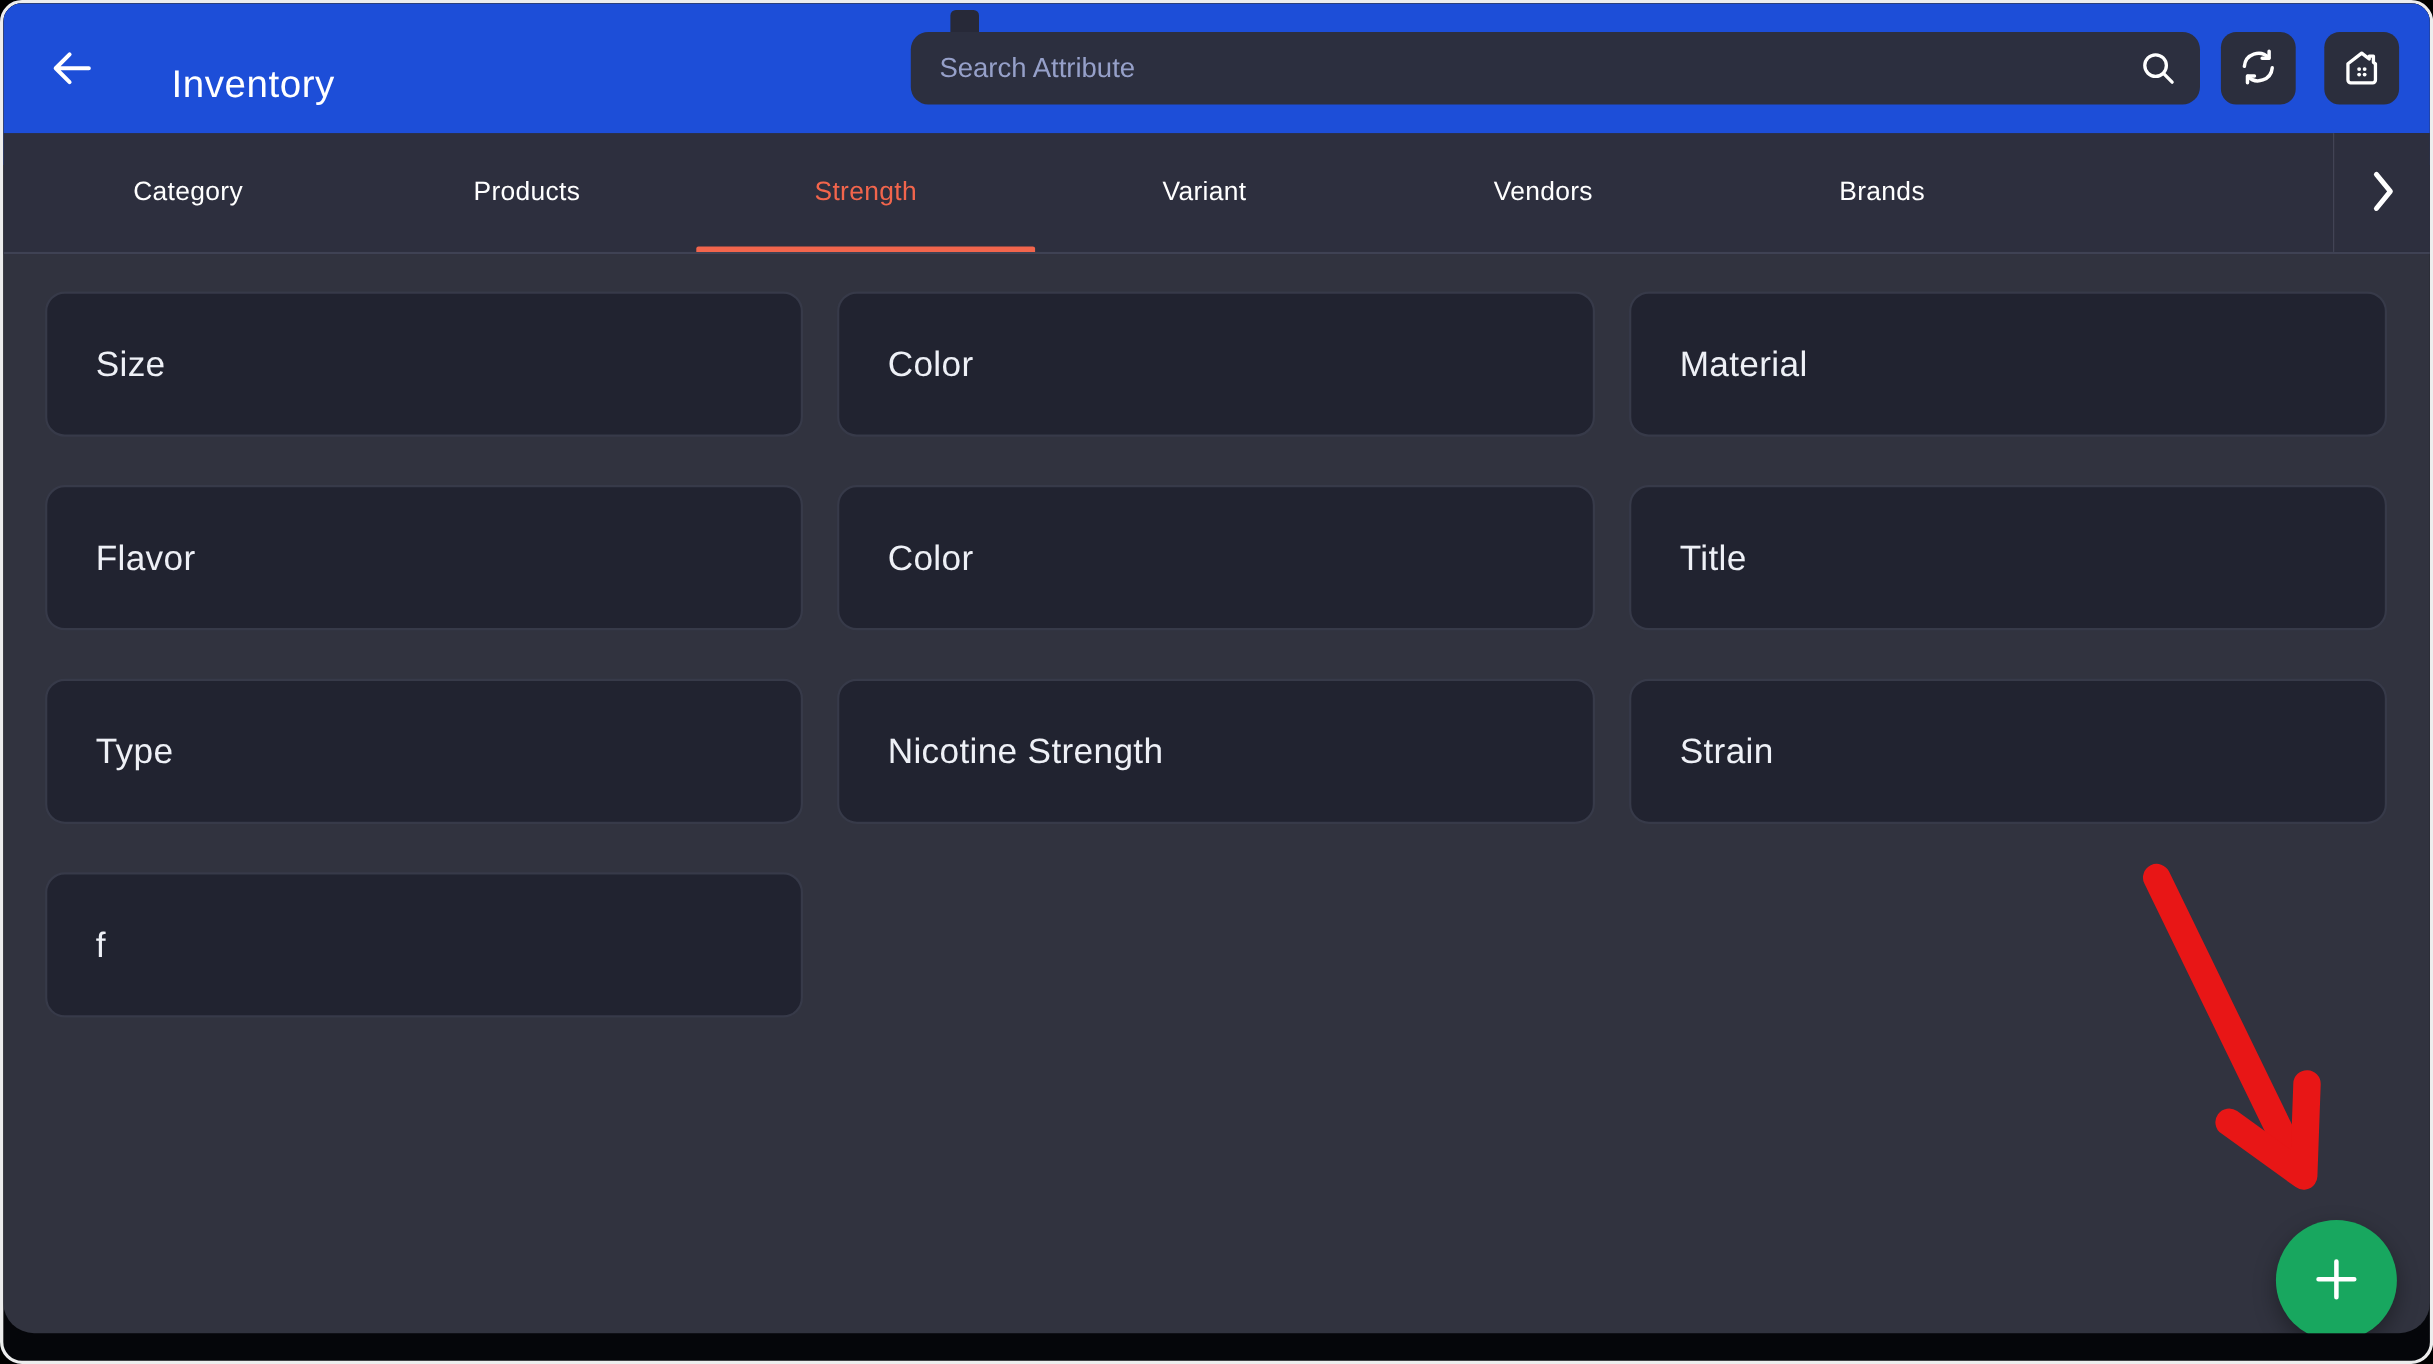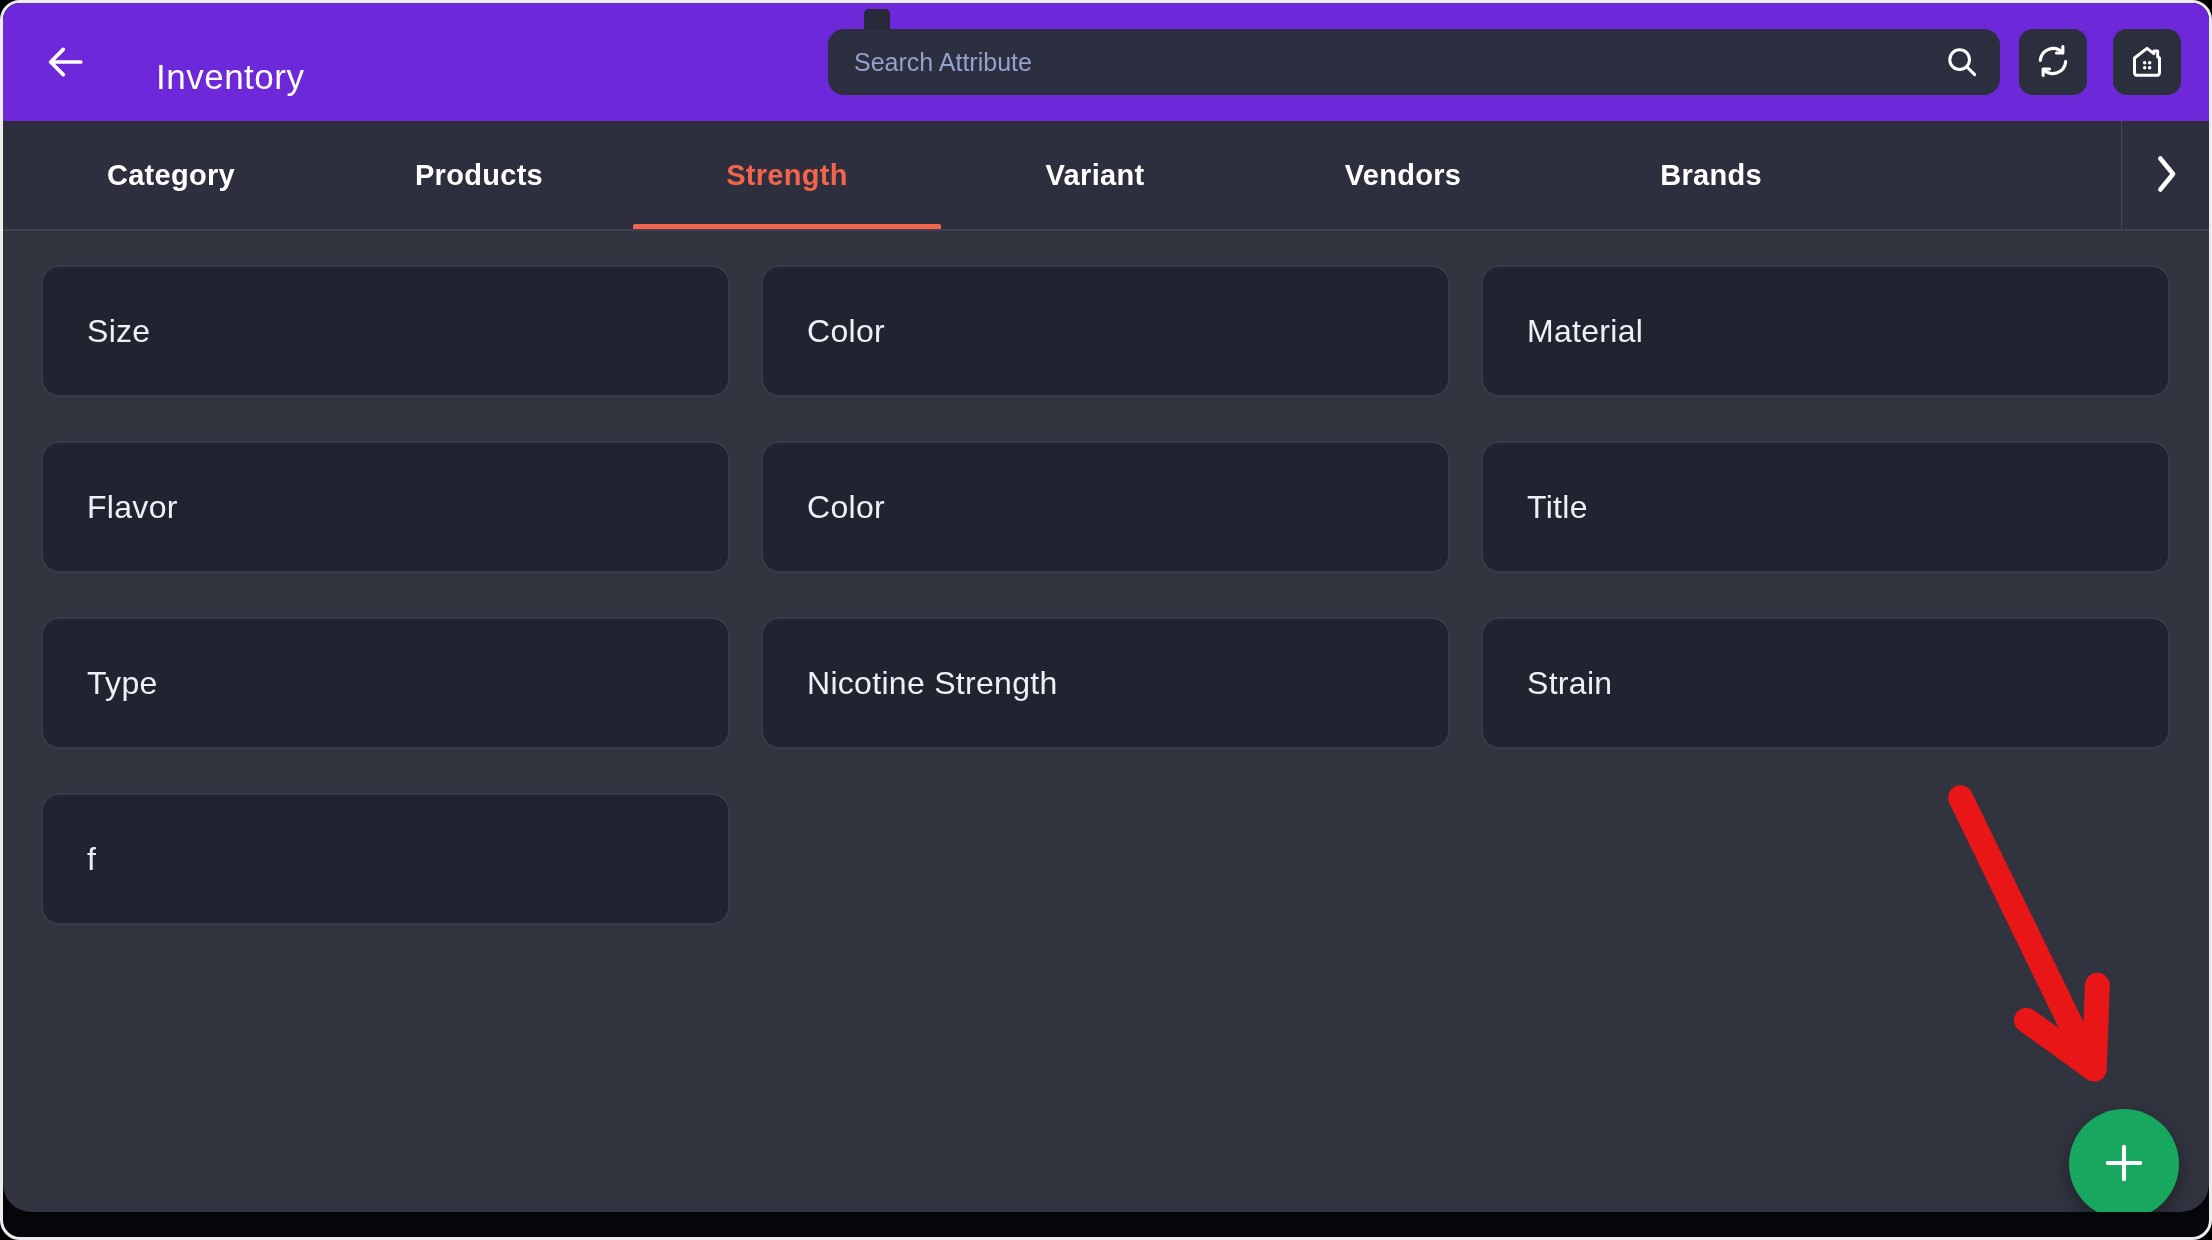--- a/index.html
+++ b/index.html
@@ -14,21 +14,21 @@
     overflow:hidden; background:#05060a;
   }
   .app {
     position:absolute; left:0; right:0; top:0; height:1209px;
     background:#31333f; border-radius:0 0 28px 28px; overflow:hidden;
   }
 
   
   .topbar {
     position:absolute; left:0; right:0; top:0; height:147px;
-    background:#6d28d9;
+    background:#1d4ed8;
     padding-left:44px;
   }
   .notch {
     position:absolute; left:861px; top:6px; width:26px; height:30px;
     background:#272938; border-radius:5px;
   }
   .back-btn {
     position:absolute; left:26px; top:24px; width:72px; height:72px;
     background:transparent; border:none; cursor:pointer;
     display:flex; align-items:center; justify-content:center;
@@ -63,21 +63,21 @@
   .tabbar {
     position:absolute; left:0; right:0; top:118px; height:110px;
     background:#2d2f3e; border-bottom:2px solid #3f4254;
   }
   .tabs {
     position:absolute; left:0; right:88px; top:0; bottom:0;
     display:flex; padding-left:14px; overflow:hidden;
   }
   .tab {
     flex:0 0 308px; background:transparent; border:none; cursor:pointer;
-    color:#fff; font-size:29px; font-weight:700; letter-spacing:.3px;
+    color:#fff; font-size:24px; font-weight:400; letter-spacing:.3px;
     font-family:"Liberation Sans", sans-serif;
     position:relative; display:flex; align-items:center; justify-content:center;
   }
   .tab.active { color:#f2654c; }
   .tab.active::after {
     content:""; position:absolute; left:0; right:0; bottom:-2px; height:7px;
     background:#f2654c; border-radius:2px;
   }
   .tabs-next {
     position:absolute; right:0; top:0; bottom:0; width:88px;

